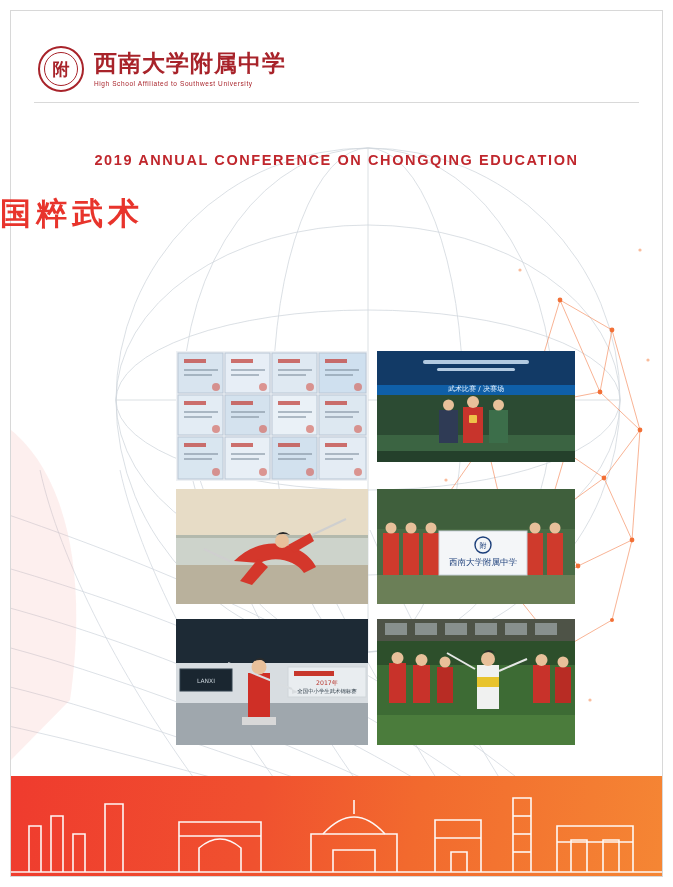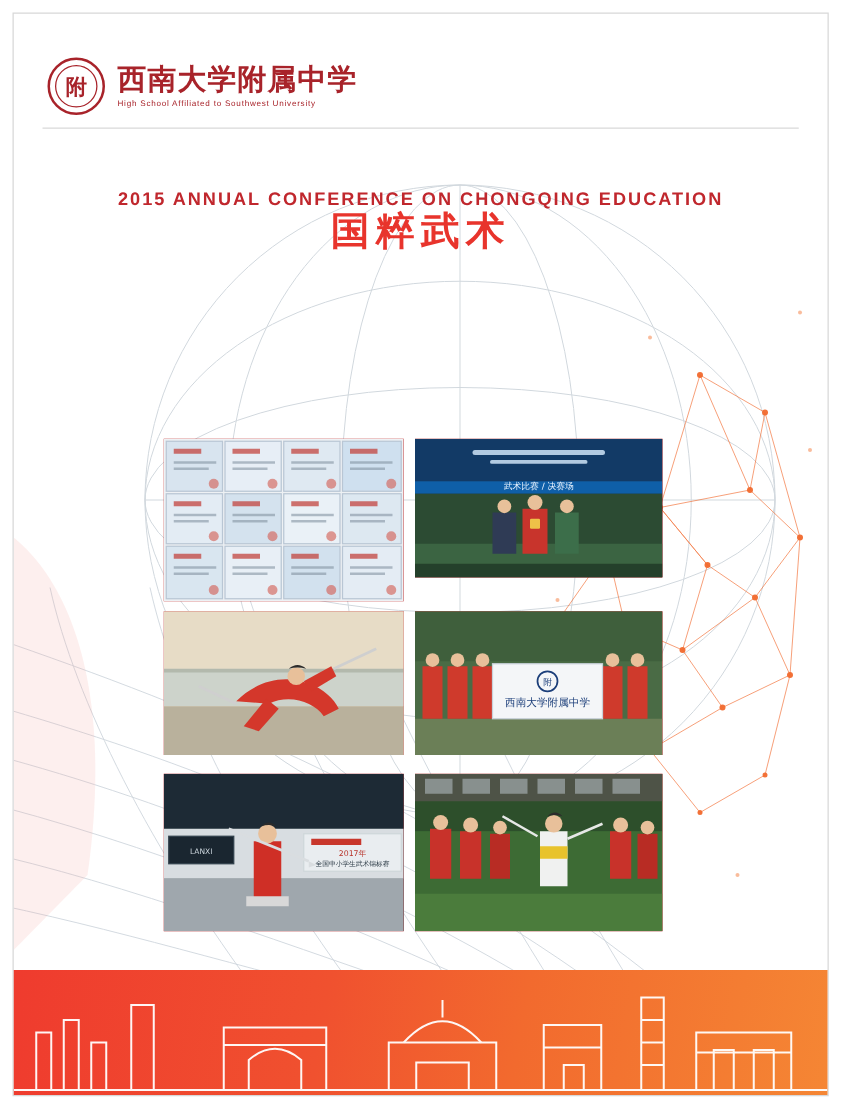--- a/index.html
+++ b/index.html
@@ -113,22 +113,22 @@
     left: 0; right: 0; top: 152px;
     text-align: center;
     color: #c0272d;
     font-size: 14.5px;
     font-weight: bold;
     letter-spacing: 1.6px;
     z-index: 5;
   }
   .title-sub {
     position: absolute;
-    left: 0; right: 0; top: 164px;
-    text-align: center;
+    left: 0; right: 0; top: 193px;
+    text-align: left;
     color: #e8342c;
     font-family: Liberation Serif, serif;
     font-weight: bold;
     font-size: 31px;
     letter-spacing: 5px;
     z-index: 5;
   }
 
   
   .body-text {
@@ -142,21 +142,22 @@
     color: #1a1a1a;
     text-align: justify;
     text-indent: 2em;
   }
 
   
   .photos { position: absolute; inset: 0; z-index: 6; }
   .photo {
     position: absolute;
     overflow: hidden;
-    background: #b91c1c;
+    background: #14b8a6;
+    margin-left: 45px;
   }
   .photo .cap {
     position: absolute;
     left: 0; right: 0; bottom: -15px;
     text-align: center;
     font-size: 7.2px;
     color: #333;
     line-height: 1.35;
     font-family: "DejaVu Sans", "Liberation Sans", sans-serif;
   }
@@ -262,21 +263,21 @@
     <div class="logo-crest">
       <div class="inner">附</div>
     </div>
     <div class="logo-text">
       <div class="logo-cn">西南大学附属中学</div>
       <div class="logo-en">High School Affiliated to Southwest University</div>
     </div>
   </div>
   <div class="header-rule"></div>
 
-  <div class="title-en">2015 ANNUAL CONFERENCE ON CHONGQING  EDUCATION</div>
+  <div class="title-en">2019 ANNUAL CONFERENCE ON CHONGQING  EDUCATION</div>
   <div class="title-sub">国粹武术</div>
 
 
   <div class="photos">
 
     <div class="photo" style="left:131px; top:351px; width:192px; height:130px;">
       <svg class="shot" viewBox="0 0 192 130" preserveAspectRatio="none">
         <rect width="192" height="130" fill="#eef1f4"></rect>
         <g>
           <g>

